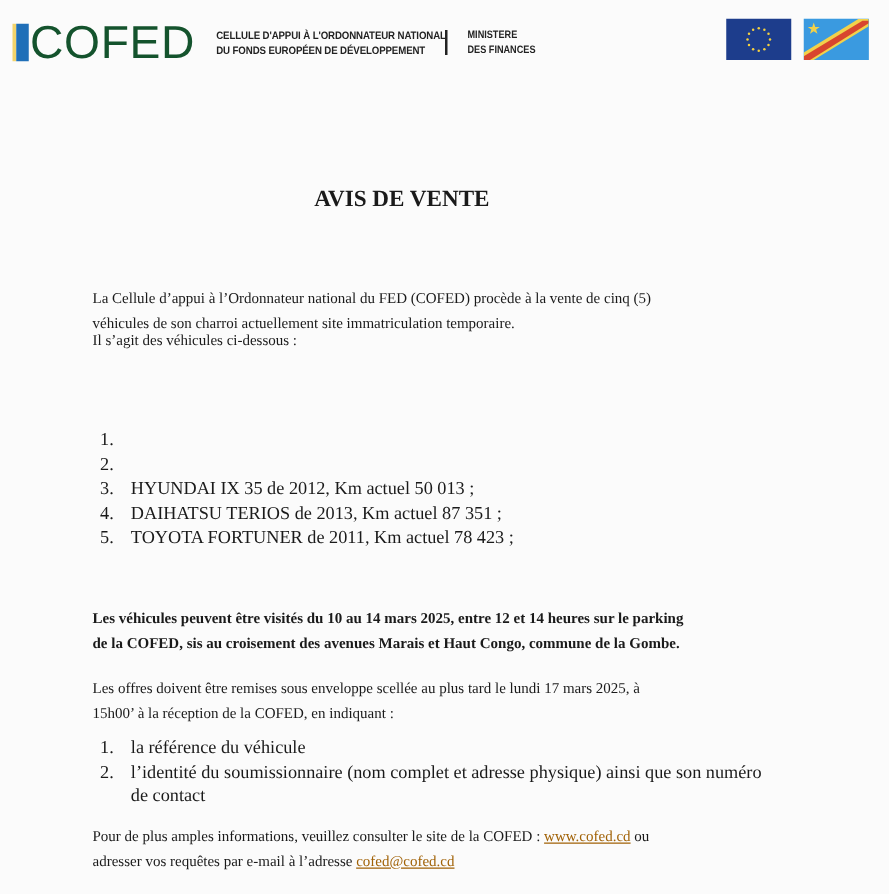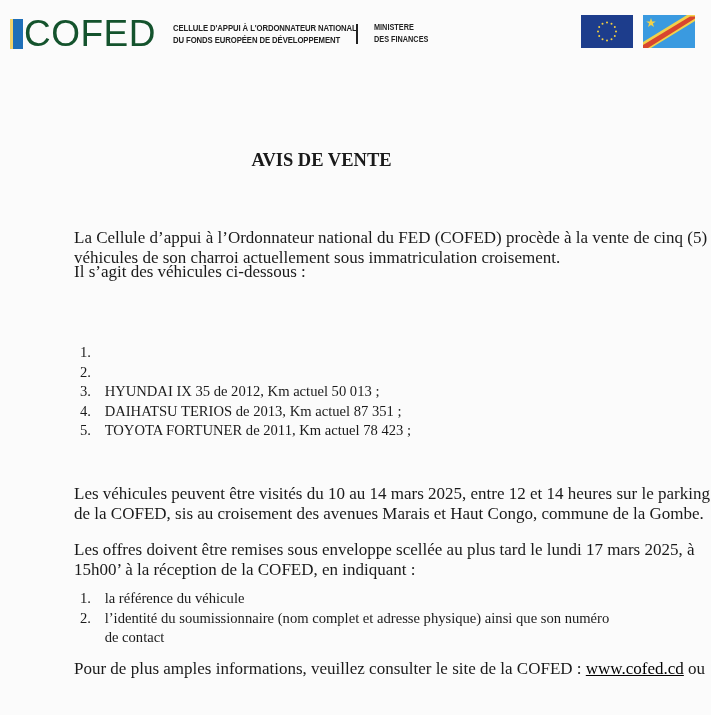--- a/index.html
+++ b/index.html
@@ -15,25 +15,25 @@
   .logo-bar { width:13px; height:30px; position:relative; margin-right:1px; }
   .logo-bar .y { position:absolute; left:0; top:0; width:3px; height:30px; background:#f2d36b; }
   .logo-bar .b { position:absolute; left:3px; top:0; width:10px; height:30px; background:#1f6fb8; }
   .logo-text { font-family:"Liberation Sans", sans-serif; font-size:37px; letter-spacing:0.5px; color:#14532d; line-height:40px; }
   .tagline { position:absolute; left:173px; top:22px; font-family:"Liberation Sans", sans-serif; font-size:8.6px; line-height:12px; color:#222; letter-spacing:-0.1px; transform:scaleX(0.9); transform-origin:left top; font-weight:bold; }
   .sep { position:absolute; left:356px; top:24px; width:1.5px; height:20px; background:#222; }
   .ministry { position:absolute; left:374px; top:21px; font-family:"Liberation Sans", sans-serif; font-size:8.6px; line-height:12px; color:#222; font-weight:bold; transform:scaleX(0.85); transform-origin:left top; }
   .flag-eu { position:absolute; left:581px; top:15px; width:52px; height:33px; background:#1d3d8c; }
   .flag-drc { position:absolute; left:643px; top:15px; width:52px; height:33px; background:#3a9ae0; overflow:hidden; }
   .title { position:absolute; left:0; width:643px; top:150px; text-align:center; font-weight:bold; font-size:18.5px; }
-  .p { position:absolute; left:74px; font-size:17px; line-height:20px; }
+  .p { position:absolute; left:74px; font-size:12px; line-height:20px; }
   ol.list { position:absolute; left:74px; margin:0; padding:0; list-style:none; font-size:14.6px; line-height:19.5px; }
   ol.list li { display:flex; }
   ol.list .num { width:43px; text-align:right; padding-right:2px; box-sizing:border-box; }
-  a.link { color:#000000; text-decoration:underline; }
+  a.link { color:#a16207; text-decoration:underline; }
 </style>
 </head>
 <body>
 
 <div class="header">
   <div class="logo">
     <div class="logo-bar">
         <div class="y"></div>
         <div class="b"></div>
       </div>
@@ -73,44 +73,45 @@
       <polygon points="0,30 47,1.5 52,1.5 52,3.5 5,33 0,33" fill="#d8452e"></polygon>
       <polygon points="8,3 9.2,6.5 12.8,6.5 9.9,8.6 11,12 8,9.9 5,12 6.1,8.6 3.2,6.5 6.8,6.5" fill="#f2d14a"></polygon>
     </svg>
   </div>
 </div>
 
 <div class="title">AVIS DE VENTE</div>
 
 <div class="p" style="top:228px;">
   <div>La Cellule d’appui à l’Ordonnateur national du FED (COFED) procède à la vente de cinq (5)</div>
-  <div>véhicules de son charroi actuellement sous immatriculation croisement.</div>
+  <div>véhicules de son charroi actuellement site immatriculation temporaire.</div>
 </div>
 
 <div class="p" style="top:262px;">Il s’agit des véhicules ci-dessous :</div>
 
 <ol class="list" style="top:343px; left:50px;">
   <li><span class="num">1.</span>&nbsp;</li>
   <li><span class="num">2.</span>&nbsp;</li>
   <li><span class="num">3.</span>&nbsp;<span style="padding-left:8px">HYUNDAI IX 35 de 2012, Km actuel 50 013 ;</span></li>
   <li><span class="num">4.</span>&nbsp;<span style="padding-left:8px">DAIHATSU TERIOS de 2013, Km actuel 87 351 ;</span></li>
   <li><span class="num">5.</span>&nbsp;<span style="padding-left:8px">TOYOTA FORTUNER de 2011, Km actuel 78 423 ;</span></li>
 </ol>
 
-<div class="p" style="top:484px;">
+<div class="p" style="top:484px;font-weight:bold;">
   <div>Les véhicules peuvent être visités du 10 au 14 mars 2025, entre 12 et 14 heures sur le parking</div>
   <div>de la COFED, sis au croisement des avenues Marais et Haut Congo, commune de la Gombe.</div>
 </div>
 
 <div class="p" style="top:540px;">
   <div>Les offres doivent être remises sous enveloppe scellée au plus tard le lundi 17 mars 2025, à</div>
   <div>15h00’ à la réception de la COFED, en indiquant :</div>
 </div>
 
 <ol class="list" style="top:589px; left:50px;">
   <li><span class="num">1.</span>&nbsp;<span style="padding-left:8px">la référence du véhicule</span></li>
   <li><span class="num">2.</span>&nbsp;<span style="padding-left:8px">l’identité du soumissionnaire (nom complet et adresse physique) ainsi que son numéro</span></li>
   <li><span class="num"></span>&nbsp;<span style="padding-left:8px">de contact</span></li>
 </ol>
 
 <div class="p" style="top:659px;">
   <div><span>Pour de plus amples informations, veuillez consulter le site de la COFED : </span><a class="link">www.cofed.cd</a><span> ou</span></div>
+  <div><span>adresser vos requêtes par e-mail à l’adresse </span><a class="link">cofed@cofed.cd</a></div>
 </div>
 
 </body></html>

